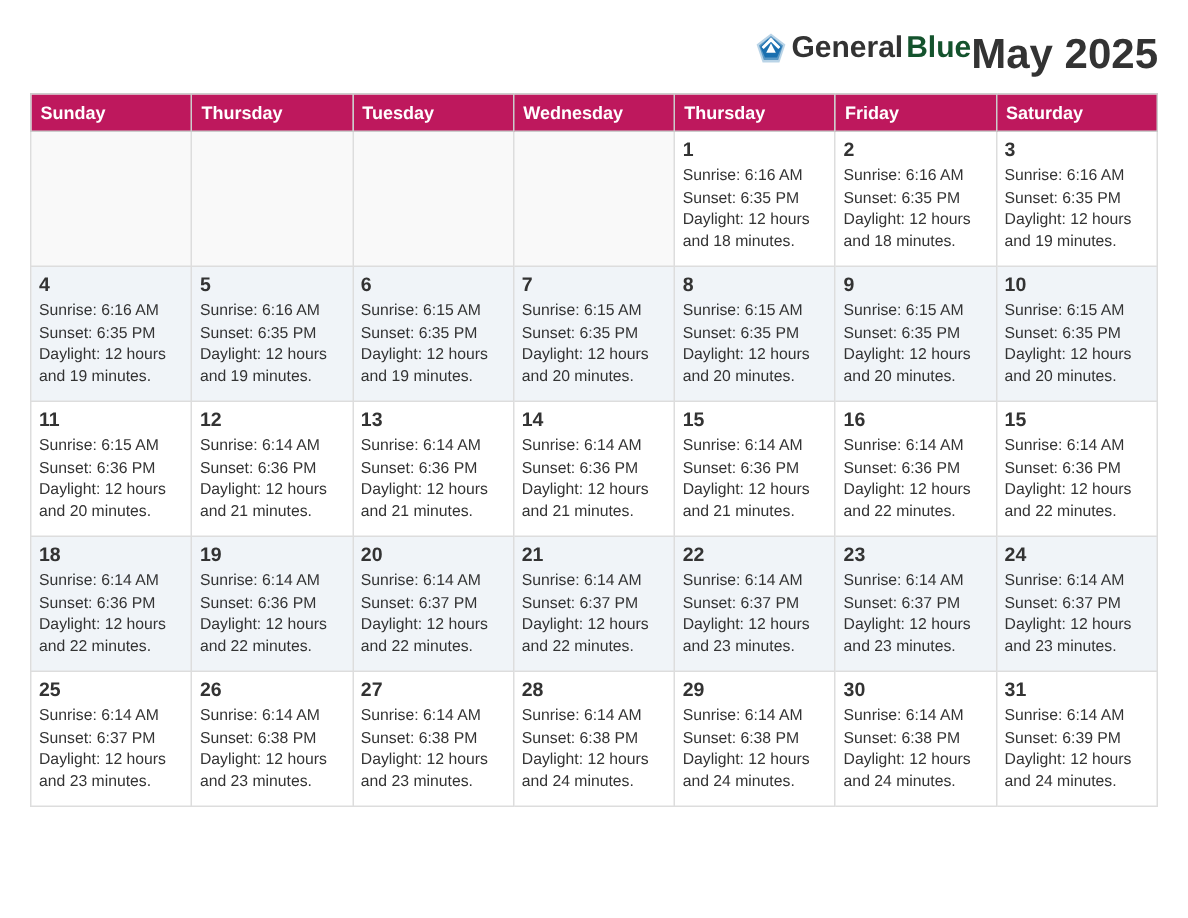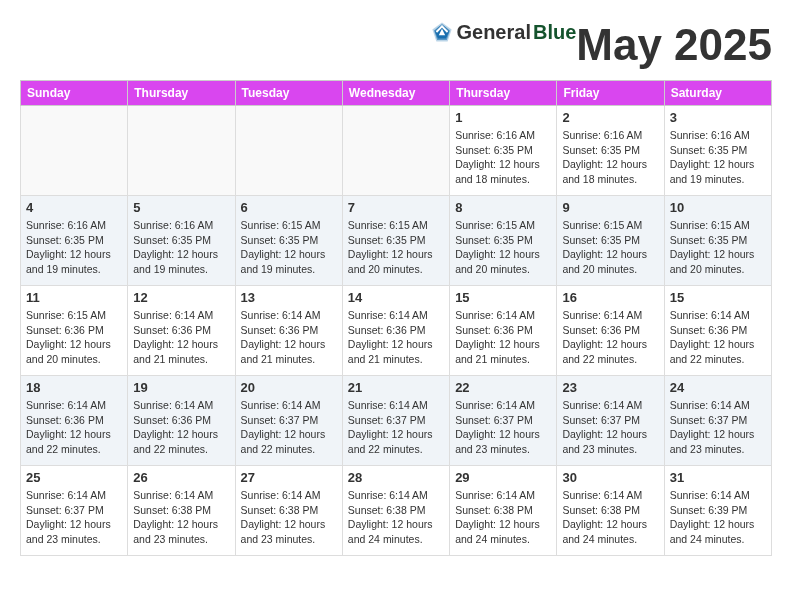--- a/index.html
+++ b/index.html
@@ -37,35 +37,35 @@
       color: #14532d;
     }
     .logo-icon {
       width: 24px;
       height: 24px;
     }
     .title-block {
       text-align: right;
     }
     .month-title {
-      font-size: 44px;
+      font-size: 28px;
       font-weight: bold;
       color: #333;
     }
     .subtitle {
       font-size: 14px;
       color: #555;
     }
     .calendar {
       width: 100%;
       border-collapse: collapse;
       font-size: 11px;
     }
     .calendar th {
-      background-color: #d946ef;
+      background-color: #be185d;
       color: white;
       text-align: left;
       padding: 5px 6px;
       font-size: 12px;
       font-weight: bold;
       border: 1px solid #ccc;
     }
     .calendar td {
       border: 1px solid #ddd;
       vertical-align: top;

